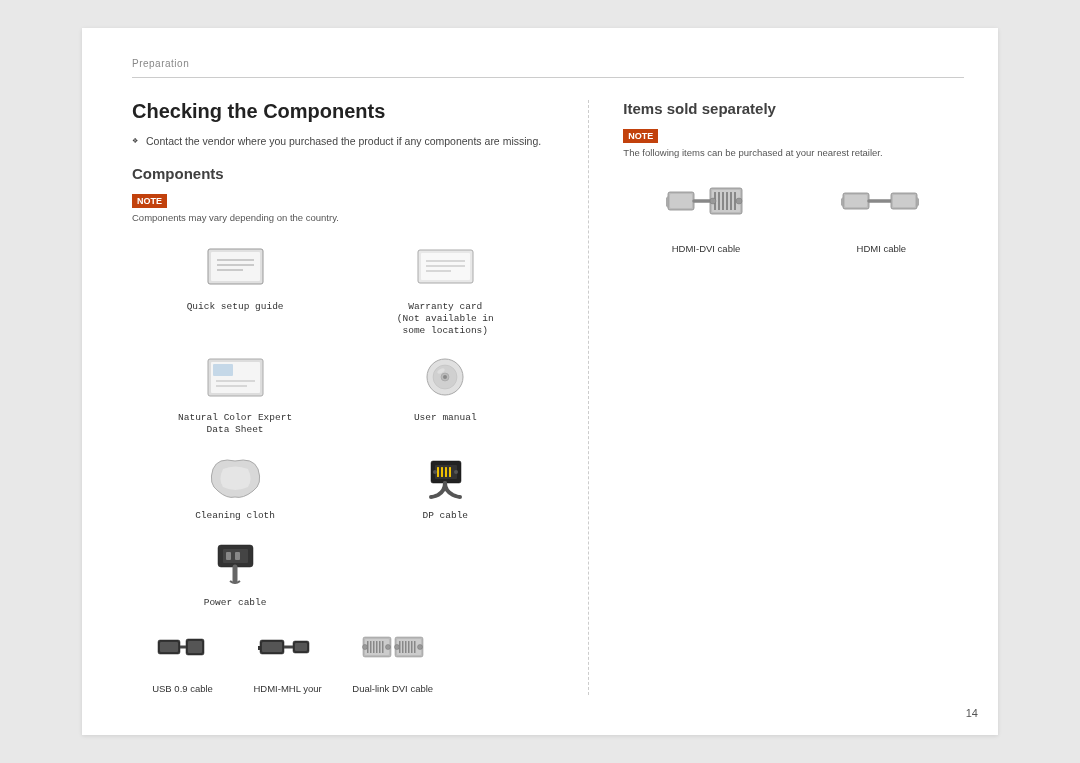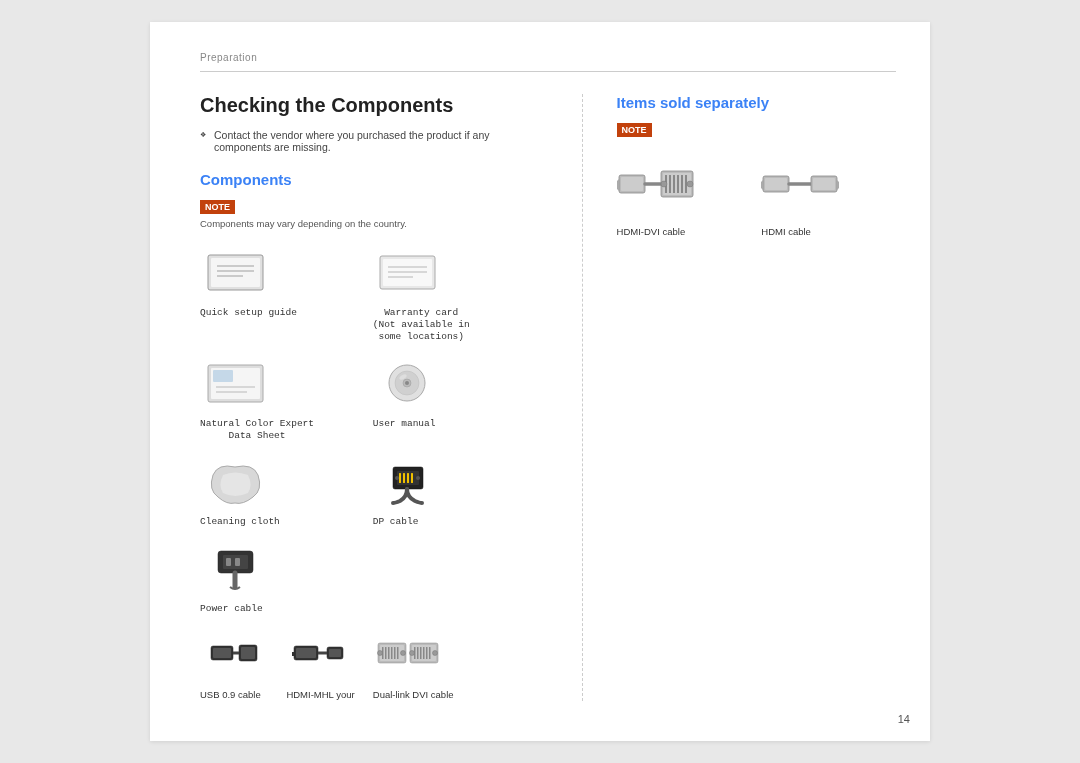--- a/index.html
+++ b/index.html
@@ -7,21 +7,21 @@
       background: #e8e8e8;
       font-family: Arial, sans-serif;
       width: 1080px;
       height: 763px;
       display: flex;
       align-items: center;
       justify-content: center;
     }
     .page {
       background: #ffffff;
-      width: 780px;
+      width: 916px;
       min-height: 700px;
       padding: 30px 34px 40px 50px;
       position: relative;
       box-shadow: 0 1px 4px rgba(0,0,0,0.1);
     }
     .breadcrumb {
       font-size: 10px;
       color: #888;
       margin-bottom: 8px;
       letter-spacing: 0.5px;
@@ -46,21 +46,21 @@
     }
     .section-title {
       font-size: 20px;
       font-weight: bold;
       color: #222;
       margin-bottom: 12px;
     }
     .section-subtitle {
       font-size: 15px;
       font-weight: bold;
-      color: #3b82f6;
+      color: #404040;
       margin-bottom: 8px;
     }
     .bullet-list {
       margin-bottom: 18px;
     }
     .bullet-list li {
       font-size: 10.5px;
       color: #444;
       margin-bottom: 4px;
       list-style: none;
@@ -92,21 +92,21 @@
     .items-grid {
       display: grid;
       grid-template-columns: repeat(2, 1fr);
       gap: 10px 4px;
       margin-top: 10px;
       font-family: Liberation Mono, monospace;
     }
     .item-cell {
       display: flex;
       flex-direction: column;
-      align-items: flex-start;
+      align-items: center;
       text-align: center;
     }
     .item-icon {
       width: 70px;
       height: 60px;
       display: flex;
       align-items: center;
       justify-content: center;
       margin-bottom: 4px;
     }
@@ -339,20 +339,21 @@
           <div class="item-label">Dual-link DVI cable</div>
         </div>
         <div class="item-cell"></div>
       </div>
     </div>
 
     <div class="right-col">
       <div class="section-subtitle">Items sold separately</div>
 
       <span class="note-box">NOTE</span>
+      <div class="note-text">The following items can be purchased at your nearest retailer.</div>
 
       <div class="items-sold-grid">
 
         <div class="item-cell">
           <div class="item-icon" style="width:80px;height:65px;">
             <svg width="80" height="60" viewBox="0 0 80 60">
 
               <rect x="2" y="16" width="26" height="18" rx="2" fill="#bbb" stroke="#888" stroke-width="0.8"></rect>
               <rect x="4" y="18" width="22" height="14" rx="1" fill="#ccc"></rect>
               <path d="M2 20 L0 22 L0 30 L2 32" fill="#aaa"></path>

